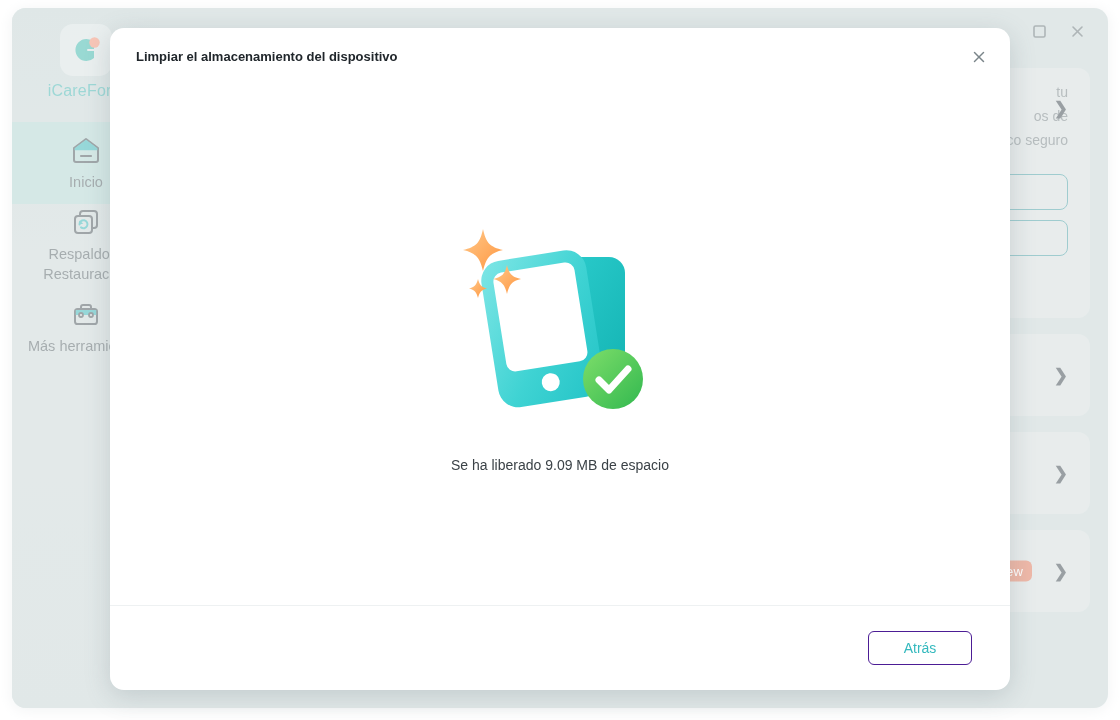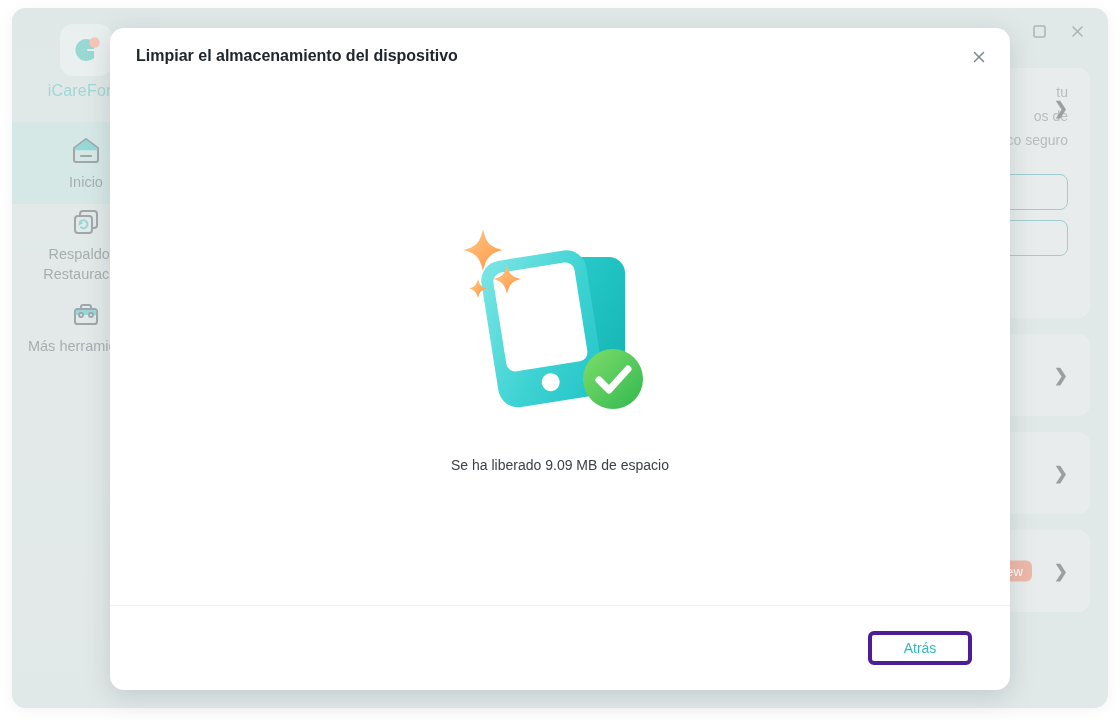--- a/index.html
+++ b/index.html
@@ -192,21 +192,21 @@
     overflow: hidden;
   }
   #modal-header {
     position: relative;
     height: 56px;
     display: flex;
     align-items: center;
     padding: 0 26px;
   }
   #modal-title {
-    font-size: 16px;
+    font-size: 13px;
     font-weight: bold;
     color: #20262b;
   }
   #modal-close {
     position: absolute;
     right: 18px;
     top: 16px;
     width: 26px; height: 26px;
     display: flex; align-items: center; justify-content: center;
     color: #7b858a;
@@ -242,21 +242,21 @@
     font-size: 14px;
     display: inline-flex;
     align-items: center;
     justify-content: center;
     padding: 0 22px;
     border: none;
     font-family: "Liberation Sans", sans-serif;
   }
   #btn-back {
     background: #ffffff;
-    border: 4px solid #4c1d95;
+    border: 1px solid #4c1d95;
     color: #34b9be;
     min-width: 104px;
   }
   #btn-clean-similar {
     background: linear-gradient(100deg,#28c8c8 0%, #2fd0cc 50%, #25c2c6 100%);
     color: #ffffff;
     min-width: 104px;
   }
 </style>
 </head>

